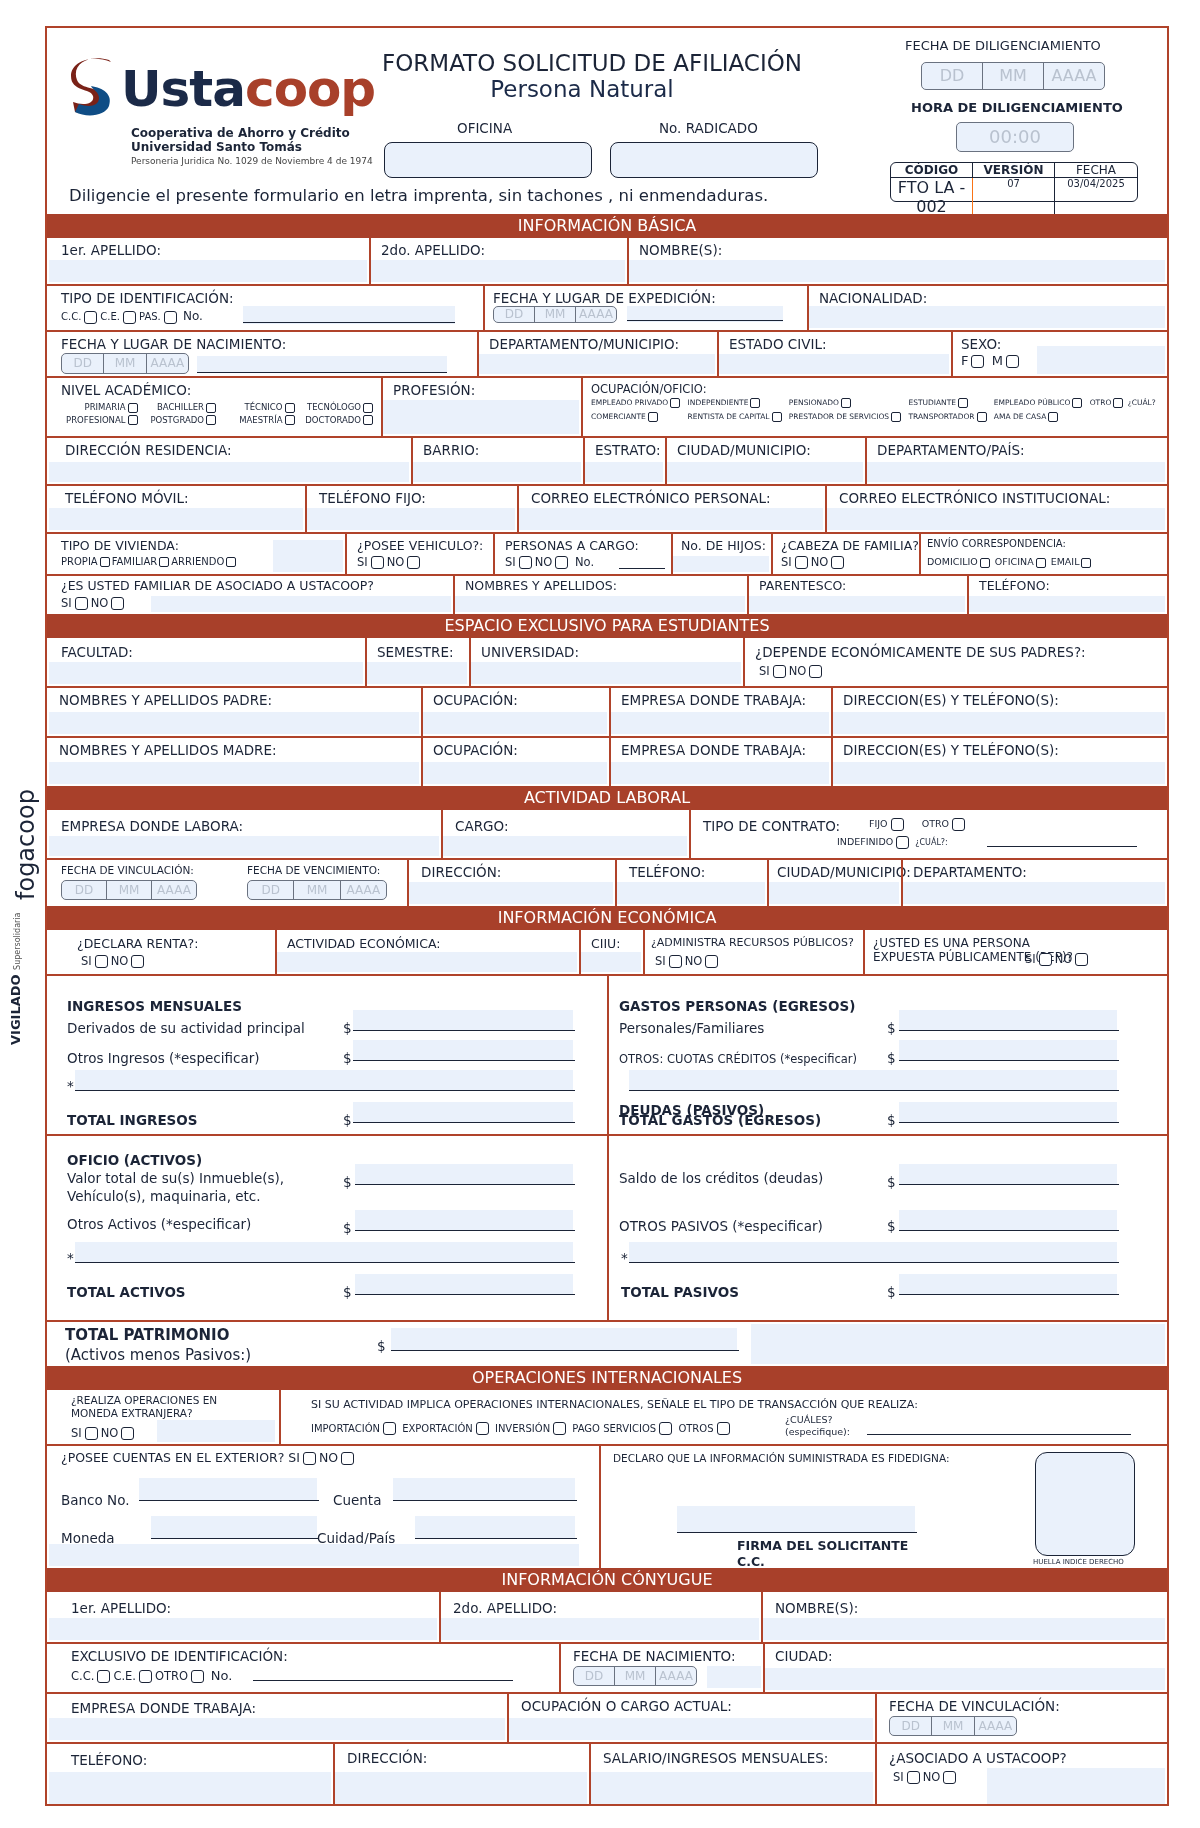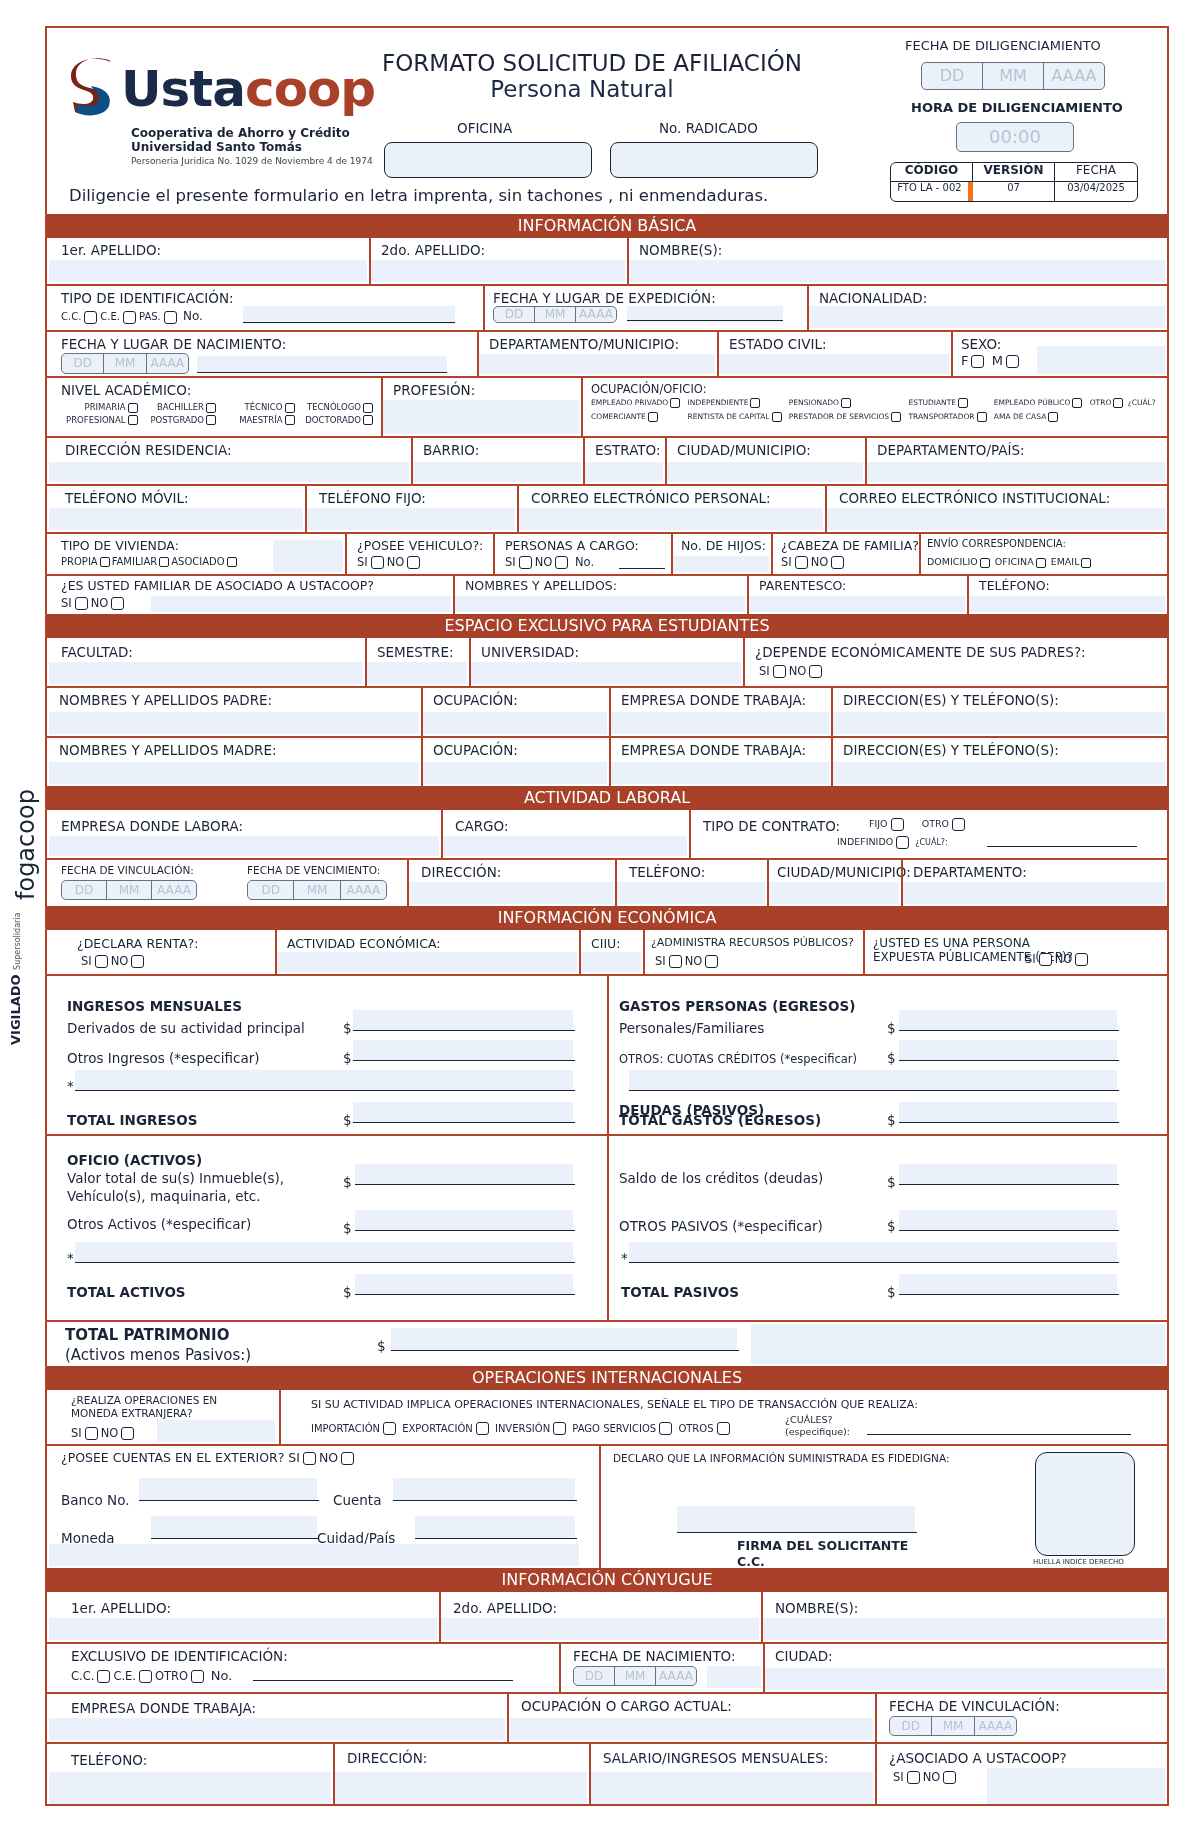--- a/index.html
+++ b/index.html
@@ -62,21 +62,21 @@
       <span style="font-size:16px">AAAA</span>
     </div>
 <div class="abs lbl" style="left:864px;top:72px;font-weight:bold;font-size:13px">HORA DE DILIGENCIAMIENTO</div>
 <div class="datebox" style="left:909px;top:94px;width:118px;height:30px;line-height:28px">
       <span style="font-size:18px">00:00</span>
     </div>
 <div class="abs" style="left:843px;top:134px;width:248px;height:40px;border:1.5px solid #1b2437;border-radius:6px;display:grid;grid-template-columns:1fr 1fr 1fr;grid-template-rows:1fr 1fr;font-size:12px;text-align:center">
 <div style="font-weight:bold;border-right:1px solid #1b2437;border-bottom:1px solid #1b2437">CÓDIGO</div>
 <div style="font-weight:bold;border-right:1px solid #1b2437;border-bottom:1px solid #1b2437">VERSIÓN</div>
 <div style="font-weight:normal;border-bottom:1px solid #1b2437">FECHA</div>
-<div style="border-right:5px solid #f97316;font-size:10px">FTO LA - 002</div>
+<div style="border-right:1px solid #f97316;font-size:16px">FTO LA - 002</div>
 <div style="border-right:1px solid #1b2437;font-size:10px">07</div>
 <div style="font-size:10px">03/04/2025</div>
 </div>
 <div class="abs" style="left:22px;top:158px;font-size:16.5px;white-space:nowrap">Diligencie el presente formulario en letra imprenta, sin tachones , ni enmendaduras.</div>
 
 <div class="sec" style="top:186px">INFORMACIÓN BÁSICA</div>
 
 <div class="abs lbl" style="left:14px;top:214px">1er. APELLIDO:</div>
 <div class="fill" style="left:2px;top:232px;width:318px;height:22px"></div>
 <div class="vl" style="left:322px;top:210px;height:46px"></div>
@@ -179,21 +179,21 @@
 <div class="fill" style="left:260px;top:480px;width:208px;height:22px"></div>
 <div class="vl" style="left:470px;top:456px;height:48px"></div>
 <div class="abs lbl" style="left:484px;top:462px">CORREO ELECTRÓNICO PERSONAL:</div>
 <div class="fill" style="left:472px;top:480px;width:304px;height:22px"></div>
 <div class="vl" style="left:778px;top:456px;height:48px"></div>
 <div class="abs lbl" style="left:792px;top:462px">CORREO ELECTRÓNICO INSTITUCIONAL:</div>
 <div class="fill" style="left:780px;top:480px;width:338px;height:22px"></div>
 <div class="hl" style="top:504px"></div>
 
 <div class="abs lbl" style="left:14px;top:510px;font-size:12.5px">TIPO DE VIVIENDA:</div>
-<div class="abs" style="left:14px;top:528px;font-size:10px;white-space:nowrap"><span>PROPIA</span><span class="cbs"></span><span>FAMILIAR</span><span class="cbs"></span><span>ASOCIADO</span><span class="cbs"></span></div>
+<div class="abs" style="left:14px;top:528px;font-size:10px;white-space:nowrap"><span>PROPIA</span><span class="cbs"></span><span>FAMILIAR</span><span class="cbs"></span><span>ARRIENDO</span><span class="cbs"></span></div>
 <div class="fill" style="left:226px;top:512px;width:70px;height:32px"></div>
 <div class="vl" style="left:298px;top:504px;height:42px"></div>
 <div class="abs lbl" style="left:310px;top:510px;font-size:12.5px">¿POSEE VEHICULO?:</div>
 <div class="abs" style="left:310px;top:527px;font-size:11.5px;white-space:nowrap"><span>SI</span><span class="cb"></span><span>NO</span><span class="cb"></span></div>
 <div class="vl" style="left:446px;top:504px;height:42px"></div>
 <div class="abs lbl" style="left:458px;top:510px;font-size:12.5px">PERSONAS A CARGO:</div>
 <div class="abs" style="left:458px;top:527px;font-size:11.5px;white-space:nowrap"><span>SI</span><span class="cb"></span><span>NO</span><span class="cb"></span> <span>No.</span></div>
 <div class="line" style="left:572px;top:540px;width:46px"></div>
 <div class="vl" style="left:624px;top:504px;height:42px"></div>
 <div class="abs lbl" style="left:634px;top:510px;font-size:12.5px">No. DE HIJOS:</div>

